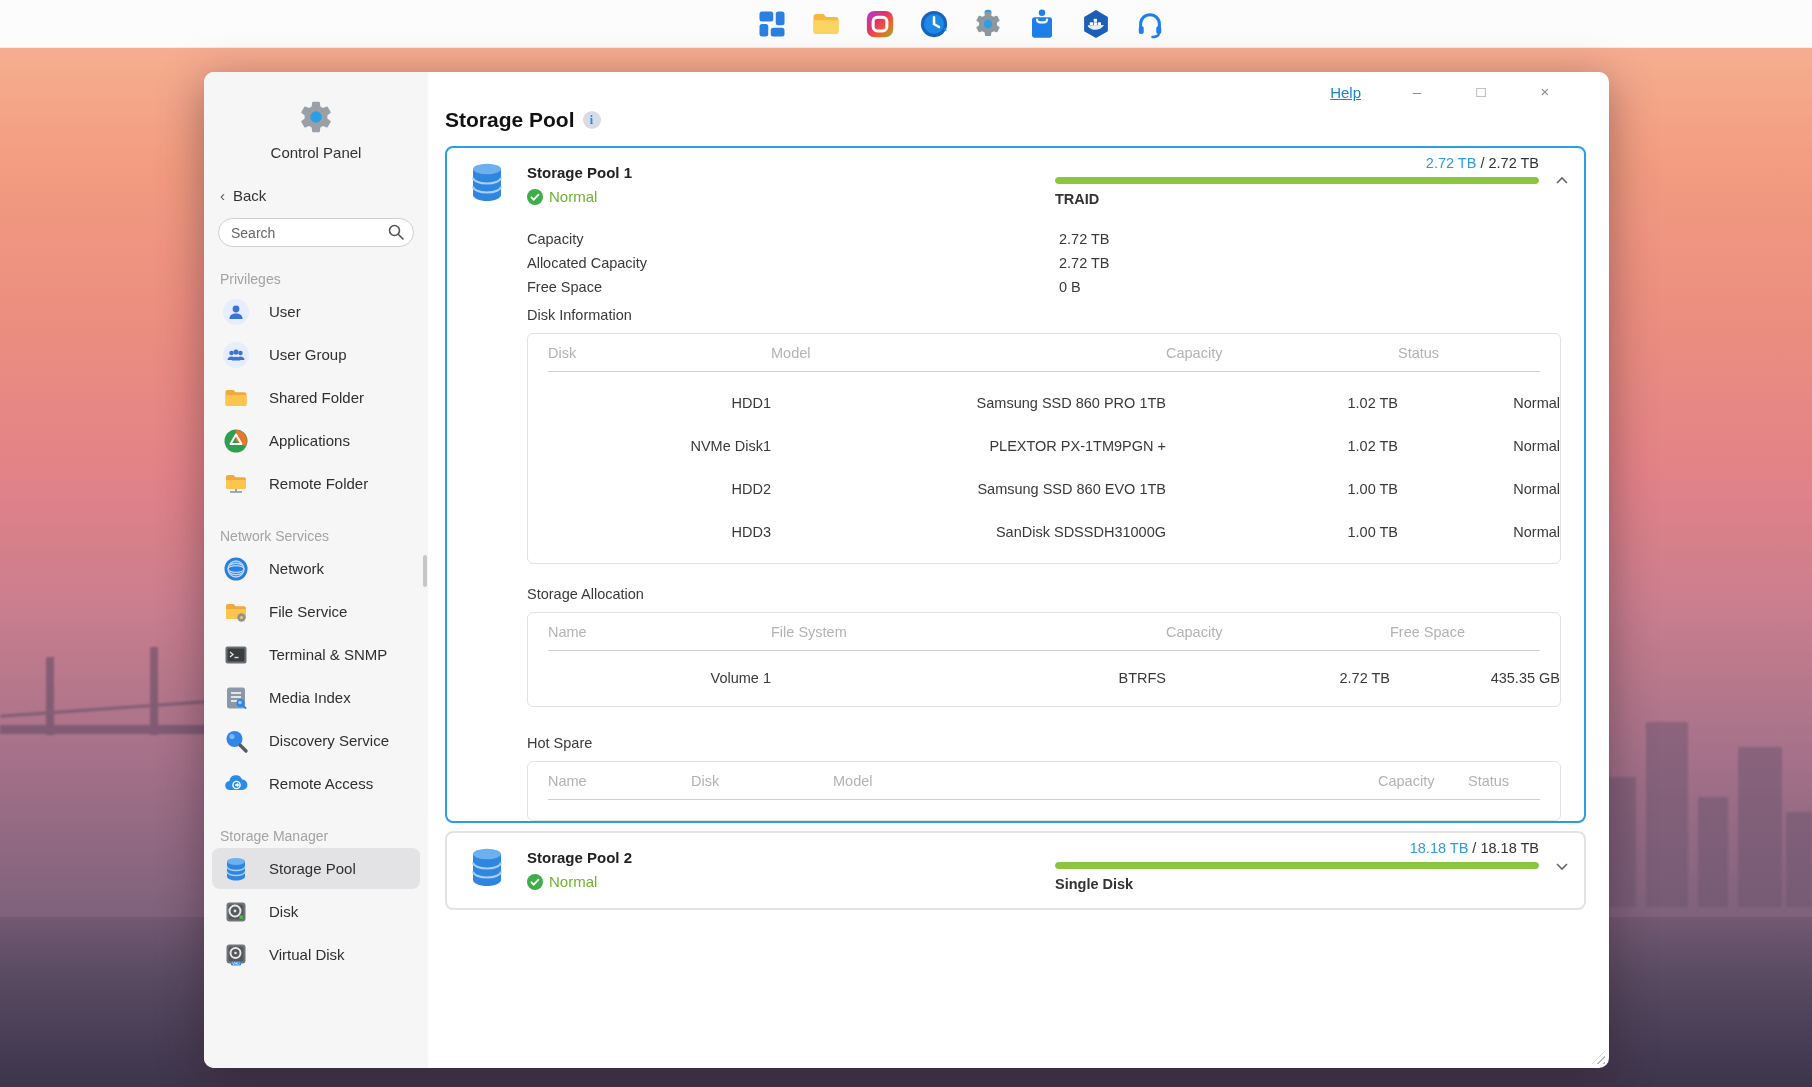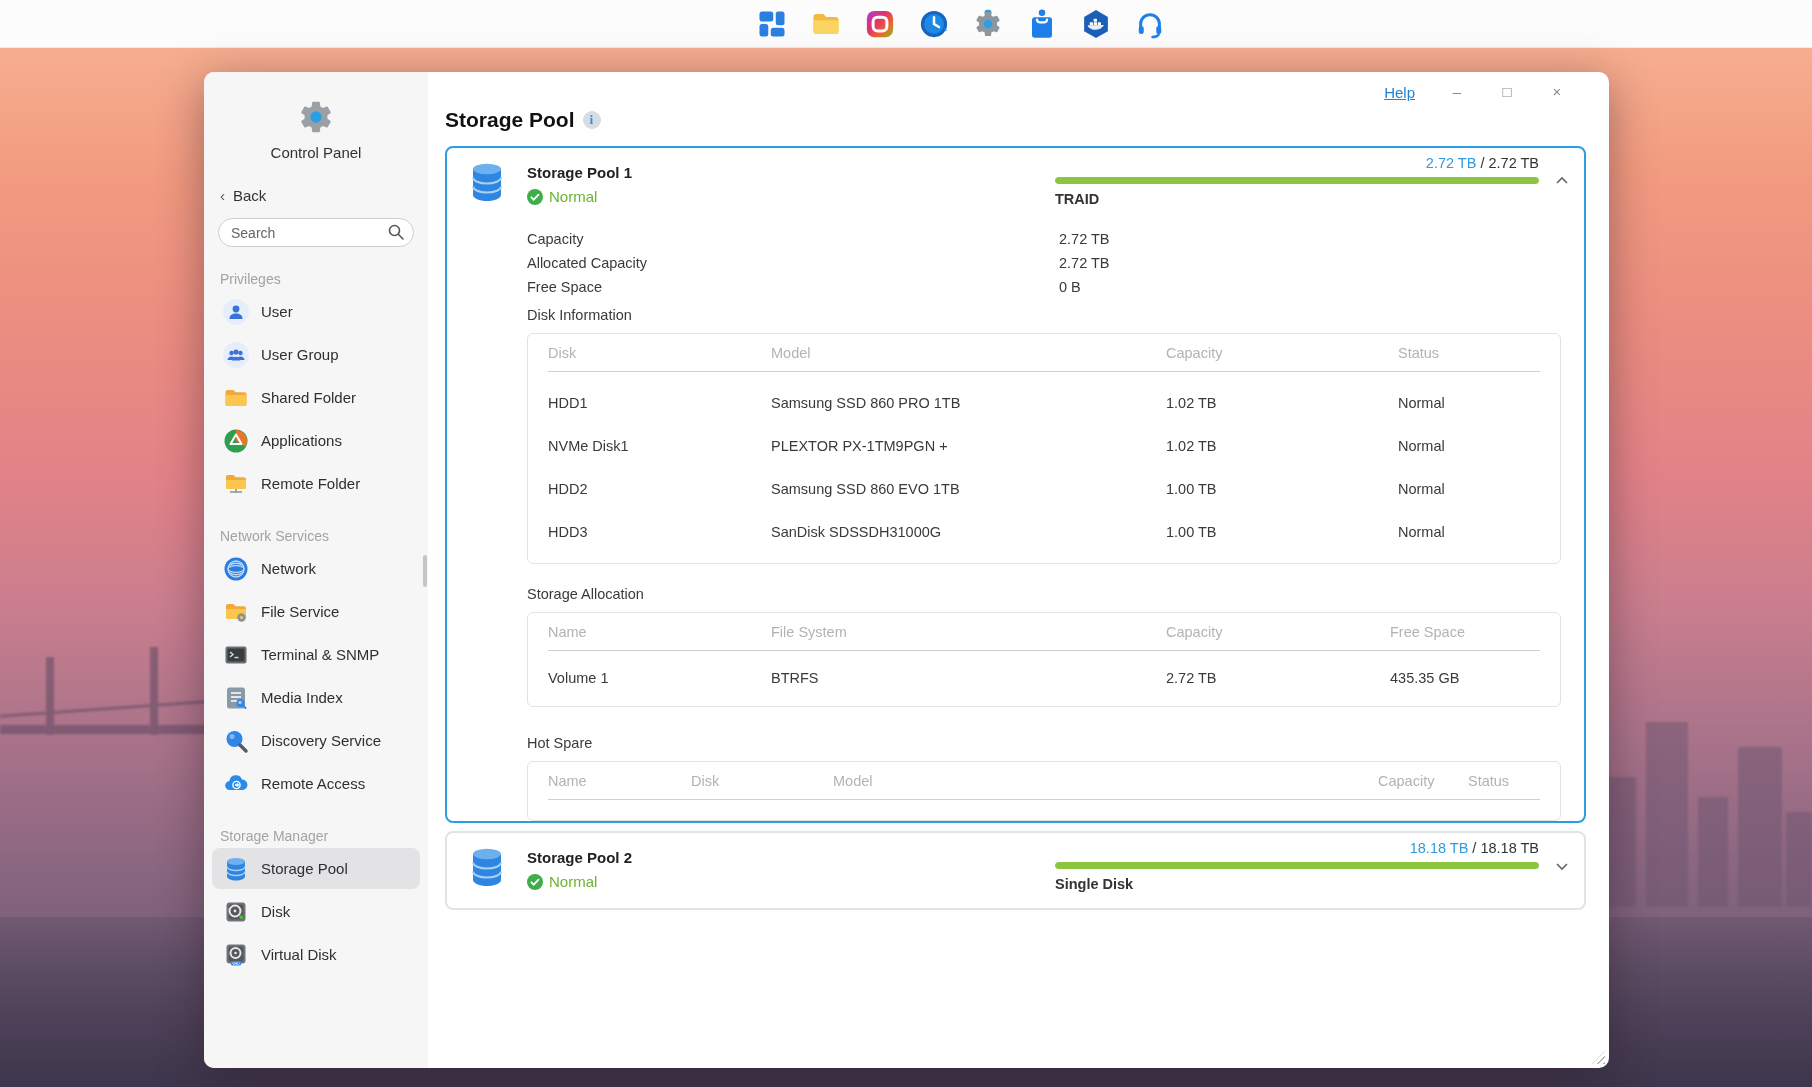--- a/index.html
+++ b/index.html
@@ -20,21 +20,21 @@
   
   .dock{position:absolute;left:0;top:0;right:0;height:47px;background:#fcfcfd;
     border-bottom:1px solid #ececec;display:flex;align-items:center;justify-content:center;}
   .dock-inner{display:flex;gap:24px;transform:translateX(55px);}
   .dock-icon{width:30px;height:30px;position:relative;cursor:pointer;}
   .dock-icon svg{width:30px;height:30px;display:block;}
 
   
   .window{position:absolute;left:204px;top:72px;width:1405px;height:996px;background:#fff;
     border-radius:10px;box-shadow:0 10px 46px rgba(40,20,30,.42);}
-  .titlebar{position:absolute;top:0;right:4px;height:40px;display:flex;align-items:center;gap:34px;
+  .titlebar{position:absolute;top:0;right:16px;height:40px;display:flex;align-items:center;gap:48px;
     padding-right:40px;z-index:5;}
   .help-link{color:#1a82d9;text-decoration:underline;font-size:15px;cursor:pointer;}
   .win-btn{color:#8b8b8b;font-size:15px;width:16px;text-align:center;cursor:pointer;line-height:16px;}
 
   
   .sidebar{position:absolute;left:0;top:0;bottom:0;width:224px;background:#f6f6f7;
     border-radius:10px 0 0 10px;overflow:hidden;}
   .cp-head{padding-top:26px;text-align:center;}
   .cp-head .gear{width:38px;height:38px;margin:0 auto;}
   .cp-label{margin-top:8px;font-size:15px;color:#333;}
@@ -42,21 +42,21 @@
     font-size:15px;color:#333;}
   .back-chev{font-size:15px;color:#555;}
   .search-wrap{position:relative;margin:14px 14px 0 14px;}
   .search-input{width:100%;height:29px;box-sizing:border-box;border:1px solid #cfcfcf;
     border-radius:15px;background:#fff;padding:0 30px 0 12px;font-size:14px;color:#444;outline:none;
     font-family:inherit;}
   .search-input::placeholder{color:#666;}
   .search-glass{position:absolute;right:9px;top:5px;width:18px;height:18px;}
   .side-section{margin:24px 0 4px 16px;font-size:14px;color:#a3a3a3;}
   .side-item{display:flex;align-items:center;height:41px;margin:2px 8px;padding-left:11px;
-    border-radius:8px;cursor:pointer;gap:12px;}
+    border-radius:8px;cursor:pointer;gap:20px;}
   .side-item.selected{background:#e3e3e6;}
   .side-item .s-icon{width:26px;height:26px;flex:0 0 26px;}
   .side-item .s-icon svg{width:26px;height:26px;display:block;}
   .side-item .s-label{font-size:15px;color:#2f2f2f;}
   .side-scroll{position:absolute;right:1px;top:483px;width:4px;height:32px;background:#c6c6c6;border-radius:2px;}
 
   
   .main{position:absolute;left:224px;top:0;right:0;bottom:0;}
   .page-title-row{display:flex;align-items:center;gap:8px;margin:36px 0 0 17px;}
   .page-title{font-size:21px;font-weight:bold;color:#111;}
@@ -88,21 +88,21 @@
   .detail-rows{margin:9px 0 0 80px;}
   .d-row{display:grid;grid-template-columns:532px 1fr;height:24px;align-items:center;
     font-size:14.5px;color:#3a3a3a;}
   .sub-title{margin:8px 2px 0 80px;font-size:14.5px;color:#3a3a3a;}
   .sub-title.alloc{margin-top:22px;}
   .sub-title.hot{margin-top:28px;}
 
   .tbl{margin:10px 23px 0 80px;border:1px solid #e2e2e2;border-radius:6px;font-size:14.5px;}
   .tbl-head{display:grid;height:37px;align-items:center;color:#b3b3b3;padding-left:20px;}
   .tbl-rule{border-bottom:1px solid #cfcfcf;margin:0 20px;}
-  .tbl-row{display:grid;height:43px;align-items:center;color:#3a3a3a;padding-left:20px;}
+  .tbl-row{display:grid;height:43px;align-items:center;color:#3a3a3a;padding-left:20px;text-align:right;}
   .grid-disk{grid-template-columns:223px 395px 232px 1fr;}
   .grid-alloc{grid-template-columns:223px 395px 224px 1fr;}
   .grid-hot{grid-template-columns:143px 142px 545px 90px 1fr;}
   .disk-body{padding:9px 0 10px;}
   .alloc-body{padding:5px 0 7px;}
   .hot-body{height:20px;}
 
   .grip{position:absolute;right:4px;bottom:4px;width:13px;height:13px;
     background:repeating-linear-gradient(135deg,transparent 0 3px,#b8b8b8 3px 4.6px);
     clip-path:polygon(100% 0,100% 100%,0 100%);cursor:nwse-resize;}

